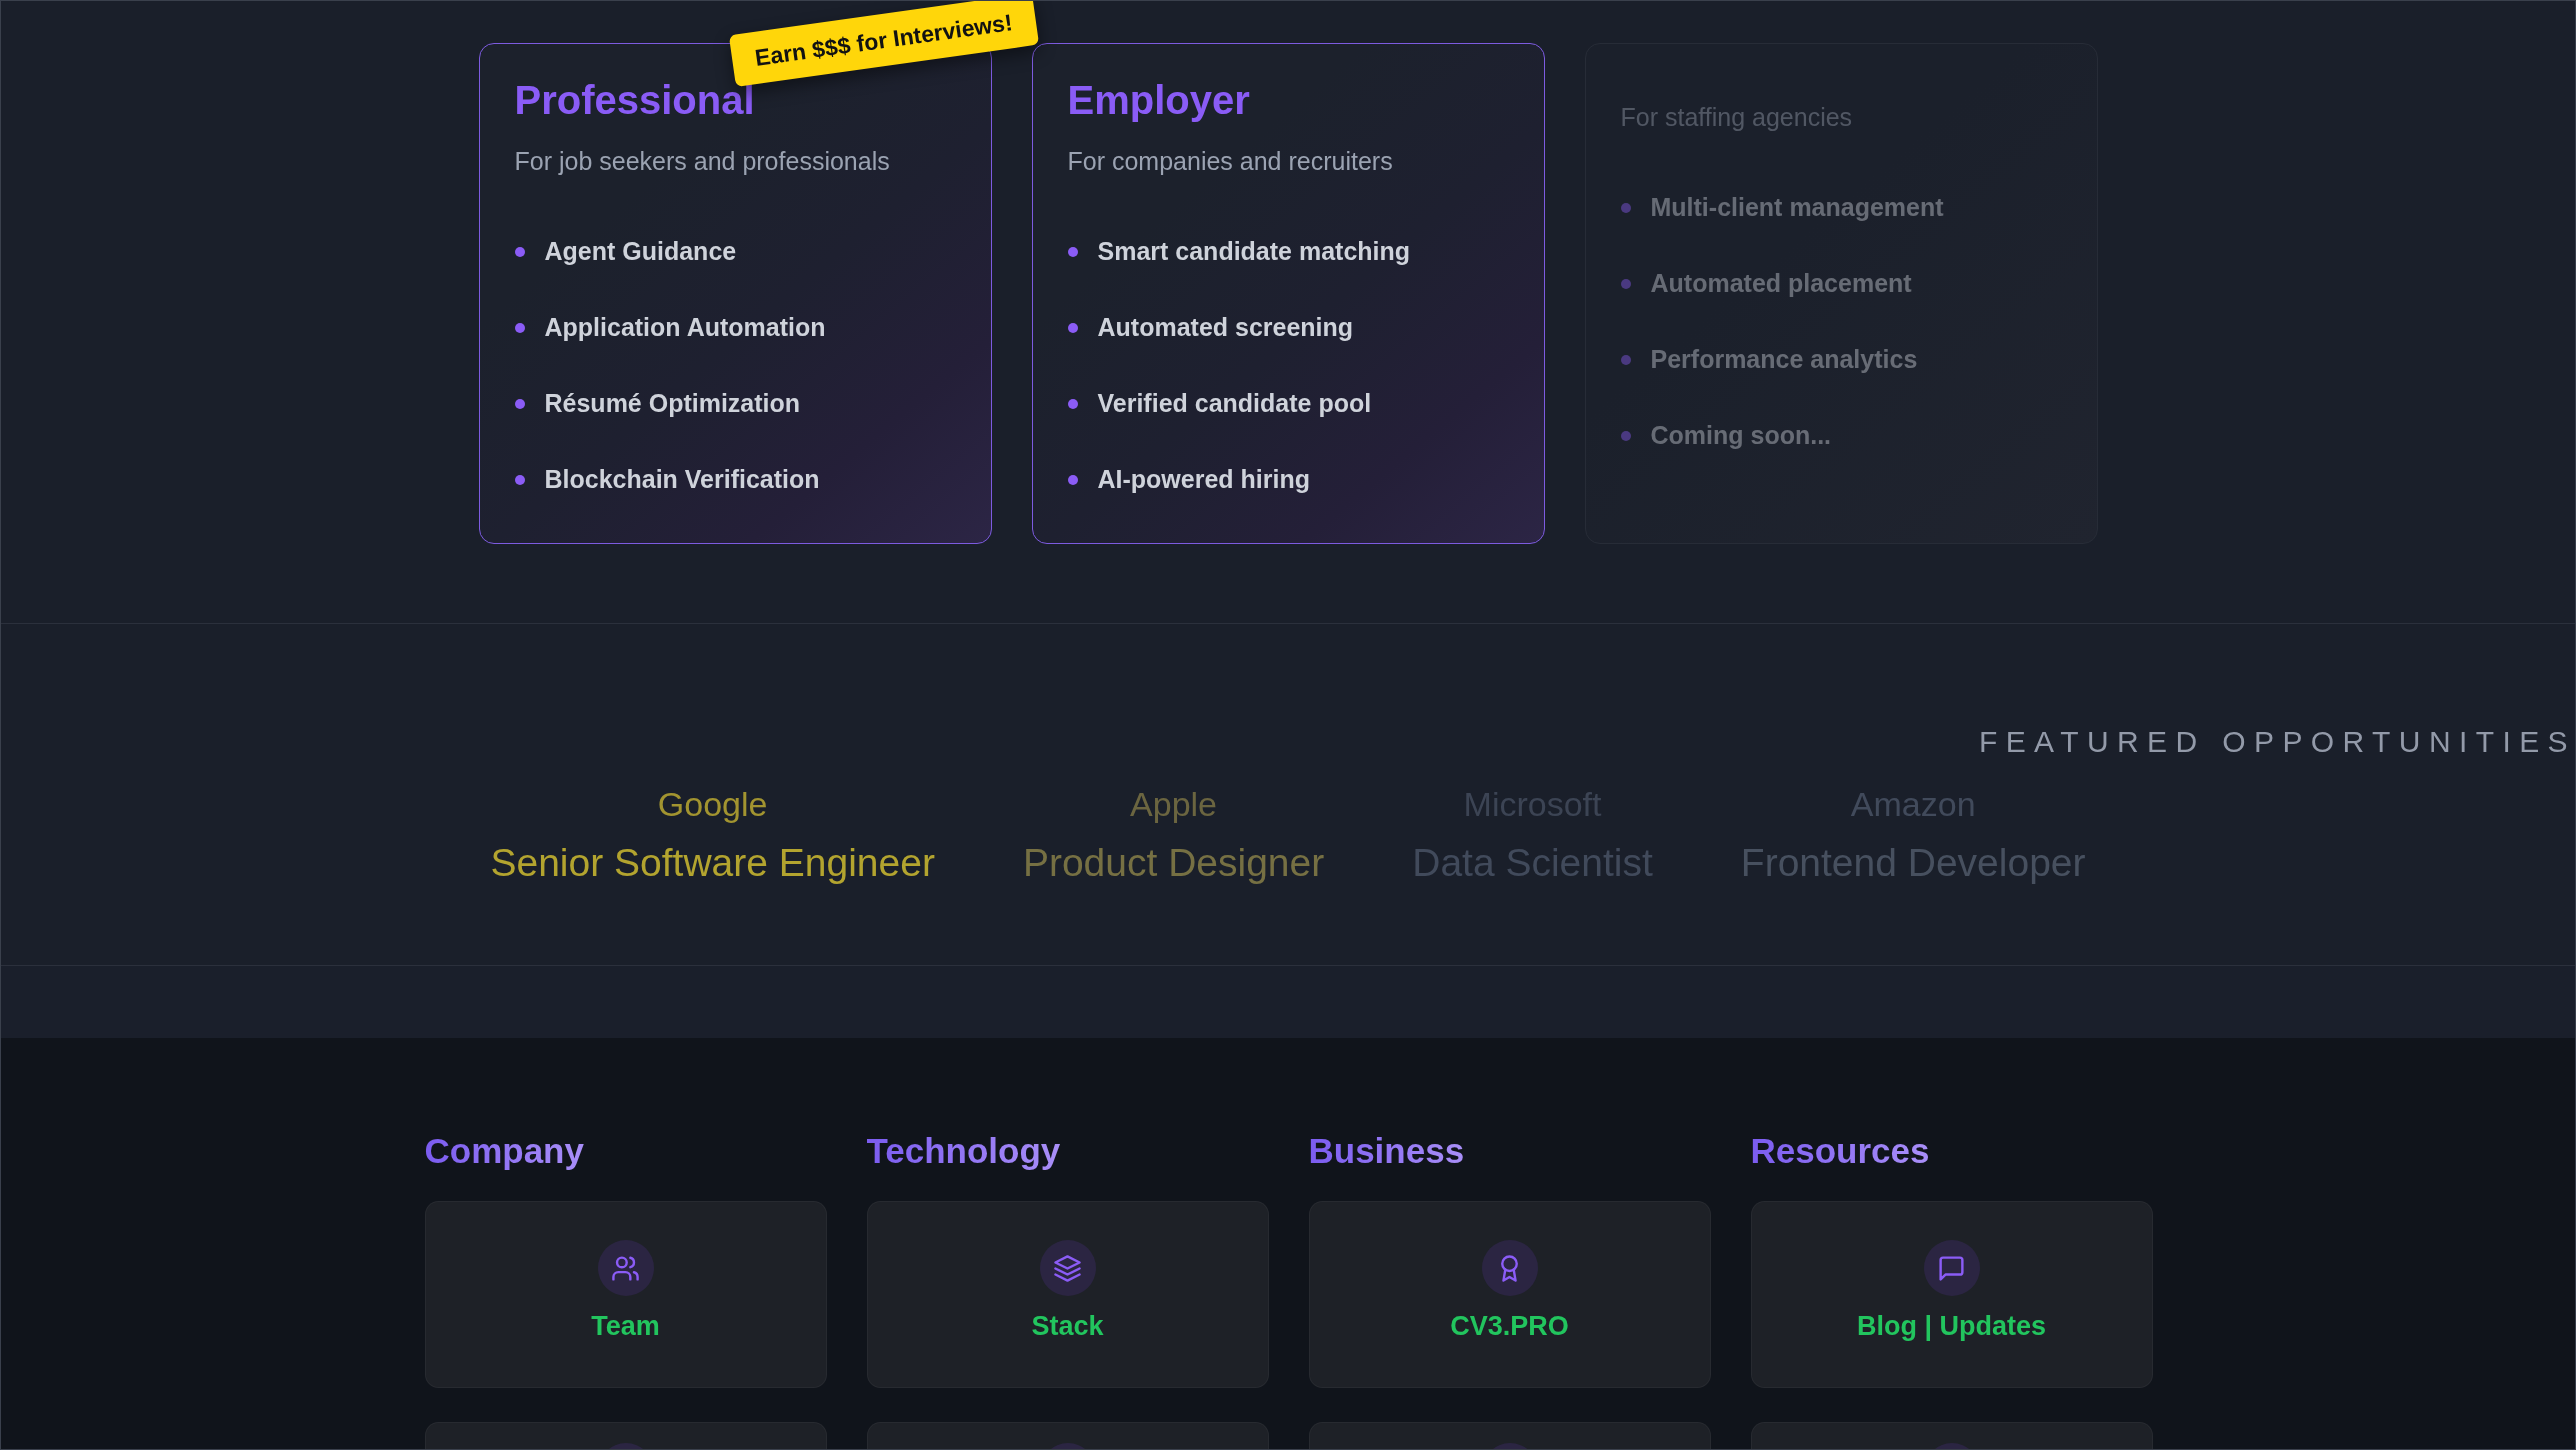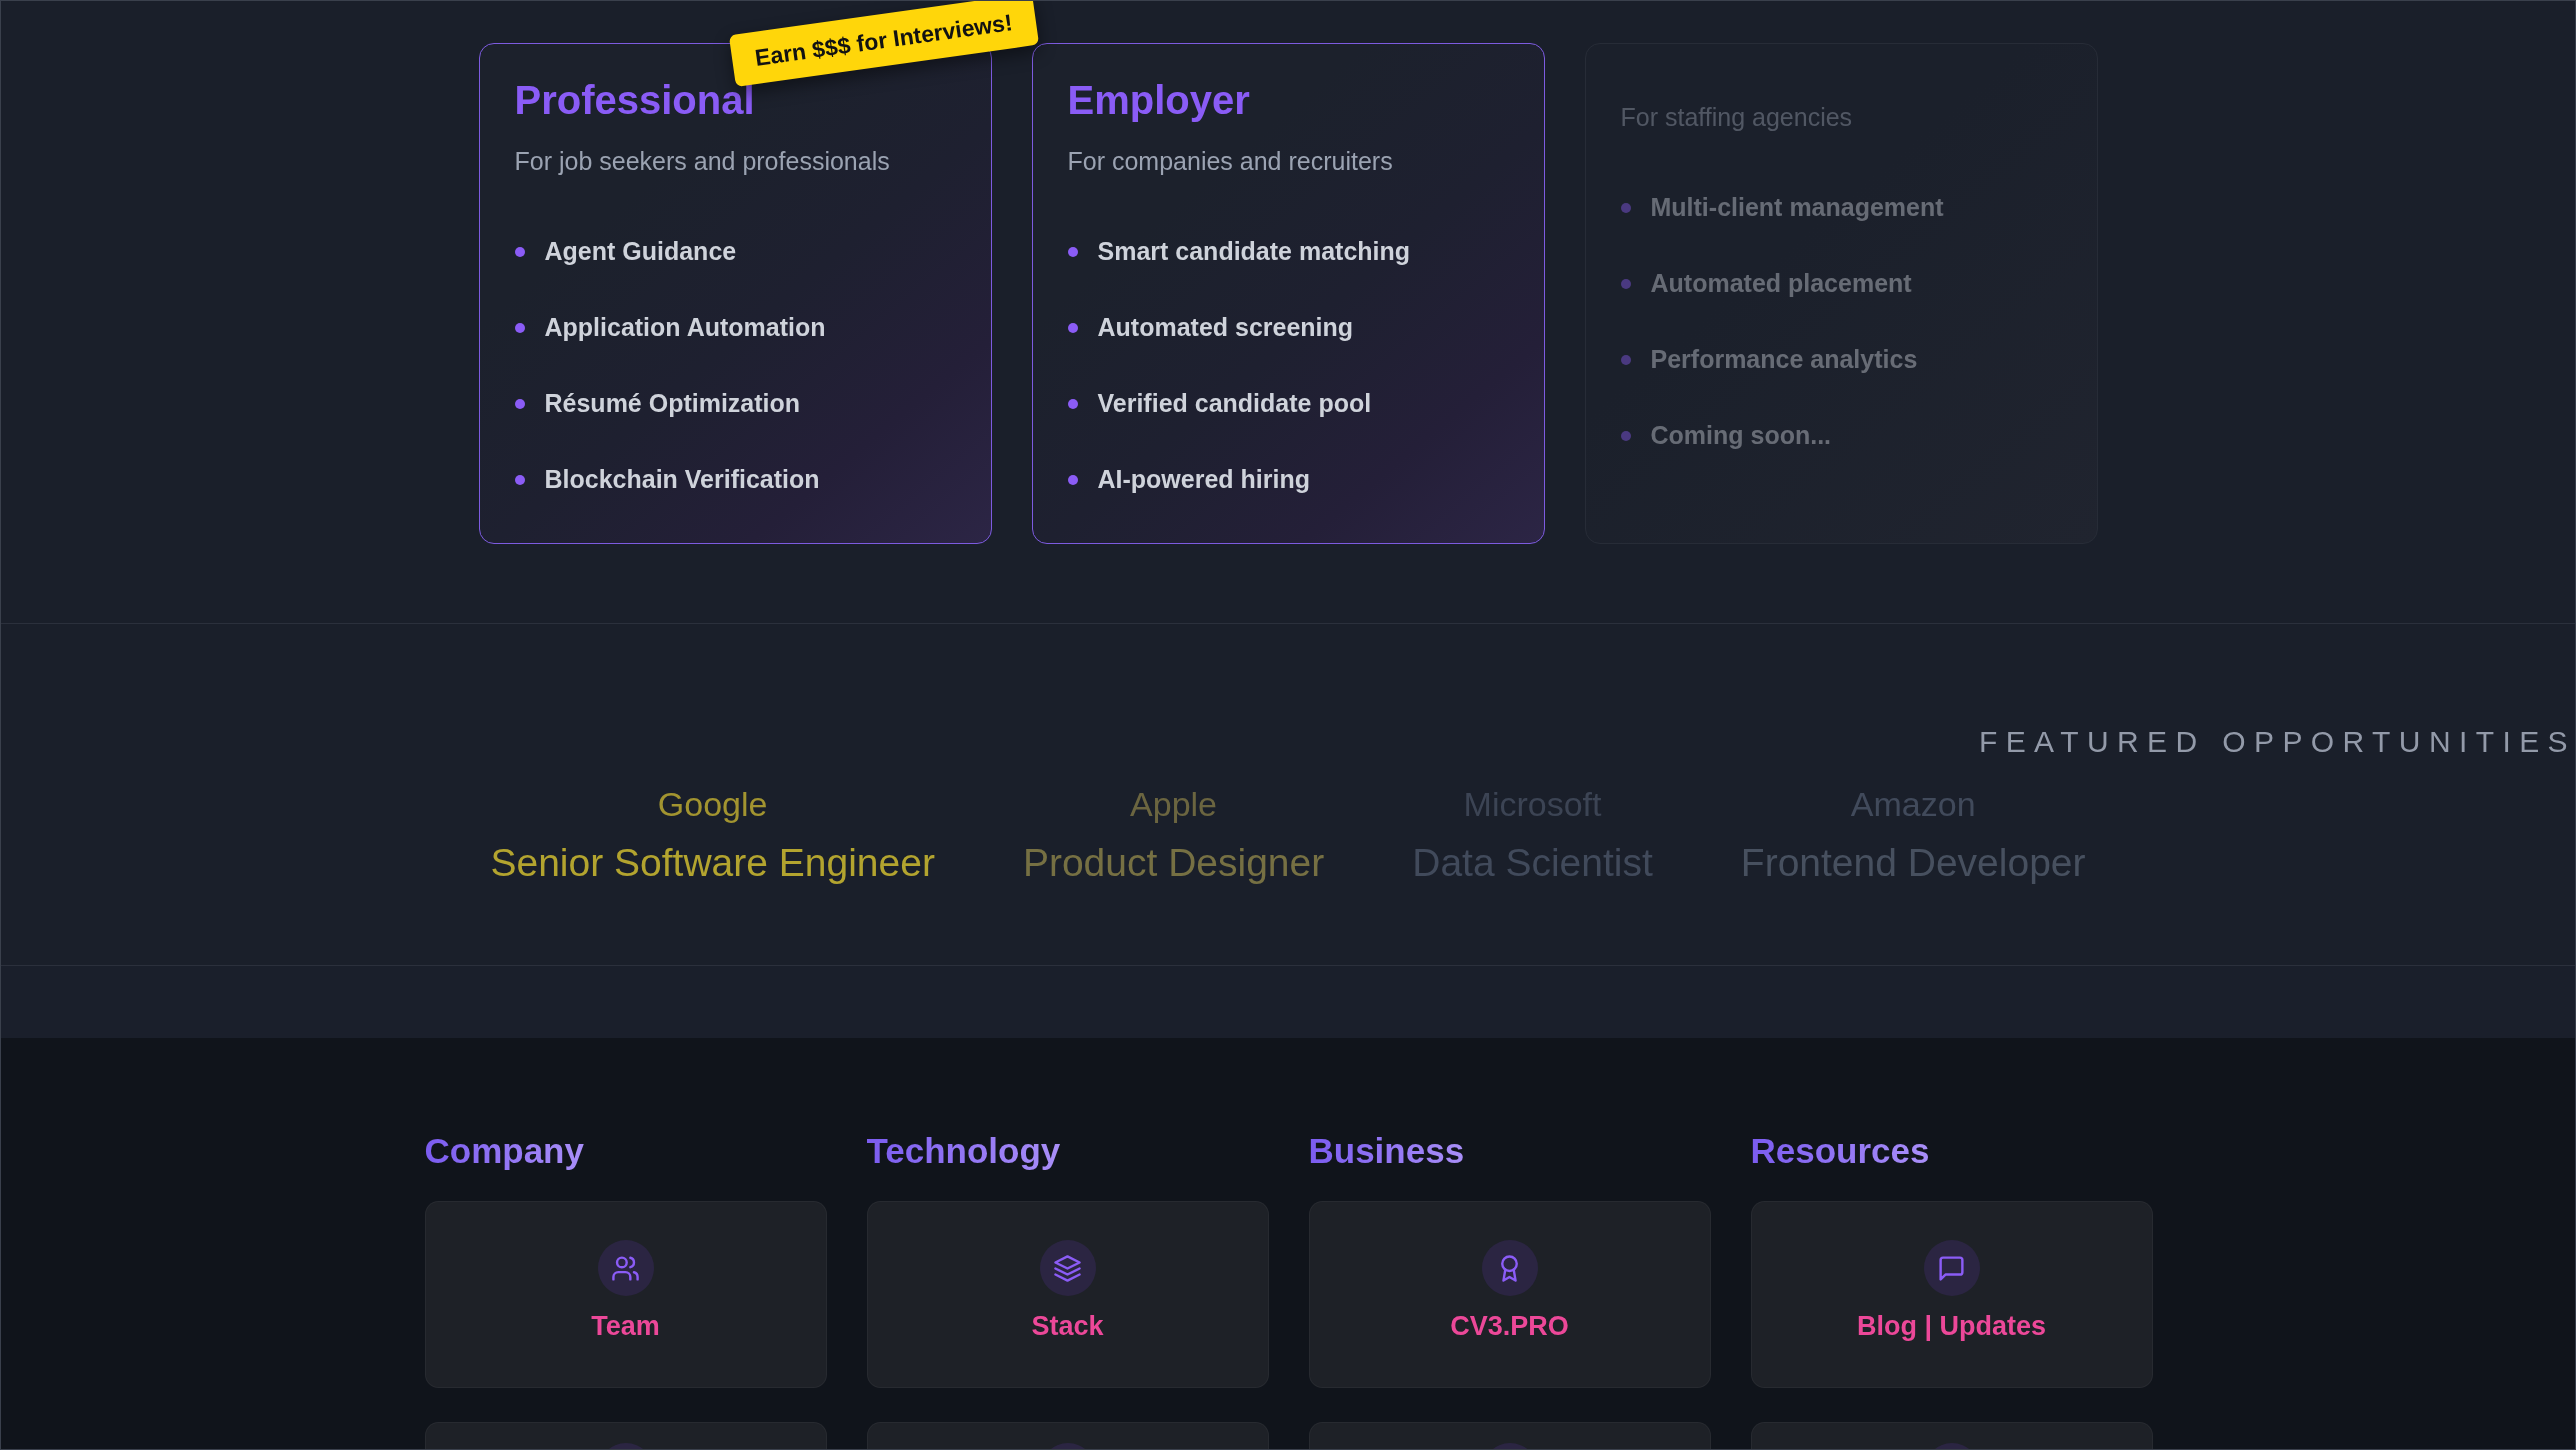--- a/index.html
+++ b/index.html
@@ -136,21 +136,21 @@
   .link-card.partial { height:168px; padding-top:20px; }
   .icon-circle {
     width:56px; height:56px; border-radius:50%;
     background:#2b2542;
     display:flex; align-items:center; justify-content:center;
     flex-shrink:0;
   }
   .icon-circle svg { stroke:#8b5cf6; }
   .link-label {
     margin-top:15px;
-    font-size:27px; font-weight:bold; color:#ec4899;
+    font-size:27px; font-weight:bold; color:#22c55e;
   }
 </style>
 </head>
 <body>
 
 <div class="frame"></div>
 
 <section class="pricing-section">
   <div class="cards-row">
 

